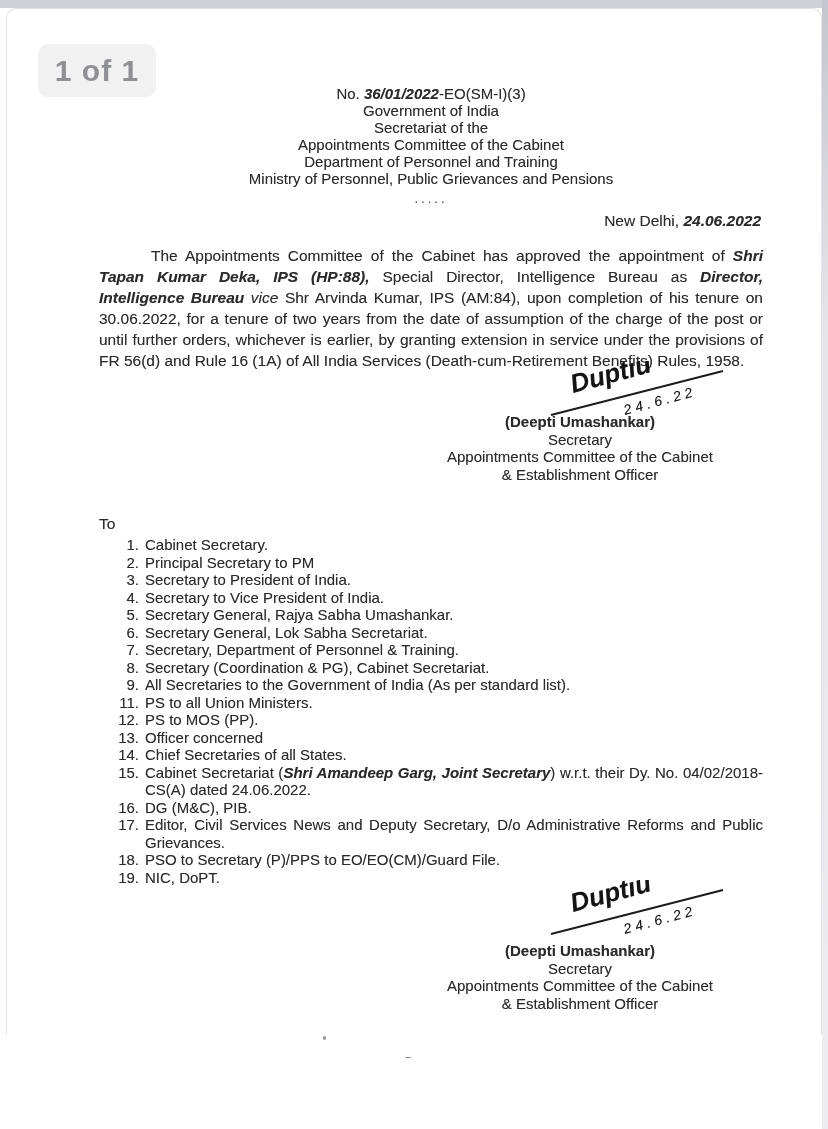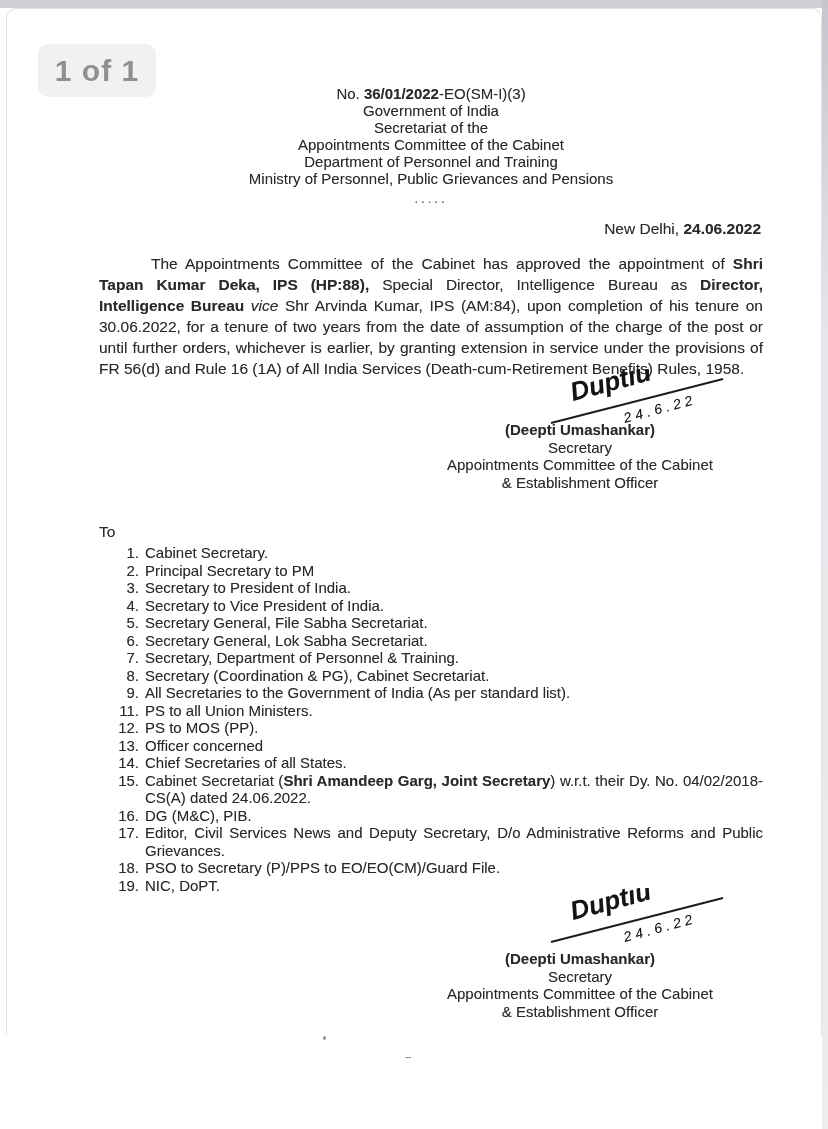--- a/index.html
+++ b/index.html
@@ -16,25 +16,25 @@
   }
   .badge{
     position:absolute;left:31px;top:35px;width:118px;height:53px;background:#f1f1f2;
     border-radius:10px;color:#8f9093;font-size:30px;font-weight:bold;letter-spacing:1px;
     display:flex;align-items:center;justify-content:center;
   }
   .content{
     position:absolute;left:92px;top:76px;width:664px;color:#2a2a2a;
     text-shadow:0 0 .4px rgba(0,0,0,.30);
   }
-  .b{font-weight:bold;}
+  .b{font-weight:bold;font-style:italic;}
   .i{font-style:italic;}
   .doc-header{text-align:center;font-size:15px;line-height:17px;}
   .dots{text-align:center;font-size:13px;letter-spacing:3px;color:#555;margin-top:4px;line-height:15px;}
-  .dateline{text-align:right;font-size:15.5px;margin-top:14px;line-height:18px;padding-right:2px;}
+  .dateline{text-align:right;font-size:15.5px;margin-top:6px;line-height:18px;padding-right:2px;}
   .body-para{margin:16px 0 0 0;font-size:15.5px;line-height:20.9px;text-align:justify;text-indent:52px;}
   .sig-block{width:310px;margin:0 28px 0 auto;text-align:center;font-size:15px;line-height:17.5px;}
   .sig-script{display:block;margin:-10px 2px -6px auto;}
   .sig-block.second .sig-script{margin-top:-6px;margin-bottom:4px;}
   .sig-name{font-weight:bold;text-align:center;}
   .to-label{margin-top:32px;font-size:15.5px;line-height:18px;}
   .recipients{margin-top:3px;padding-left:16px;}
   .recipient-row{display:flex;font-size:15px;line-height:17.5px;}
   .recipient-row .num{flex:none;width:30px;text-align:right;padding-right:6px;box-sizing:border-box;}
   .recipient-row .txt{flex:1;text-align:justify;}
@@ -94,21 +94,21 @@
         <div class="recipient-row">
           <span class="num">3.</span>
           <span class="txt"><span>Secretary to President of India.</span></span>
         </div>
         <div class="recipient-row">
           <span class="num">4.</span>
           <span class="txt"><span>Secretary to Vice President of India.</span></span>
         </div>
         <div class="recipient-row">
           <span class="num">5.</span>
-          <span class="txt"><span>Secretary General, File Sabha Secretariat.</span></span>
+          <span class="txt"><span>Secretary General, Rajya Sabha Umashankar.</span></span>
         </div>
         <div class="recipient-row">
           <span class="num">6.</span>
           <span class="txt"><span>Secretary General, Lok Sabha Secretariat.</span></span>
         </div>
         <div class="recipient-row">
           <span class="num">7.</span>
           <span class="txt"><span>Secretary, Department of Personnel &amp; Training.</span></span>
         </div>
         <div class="recipient-row">

